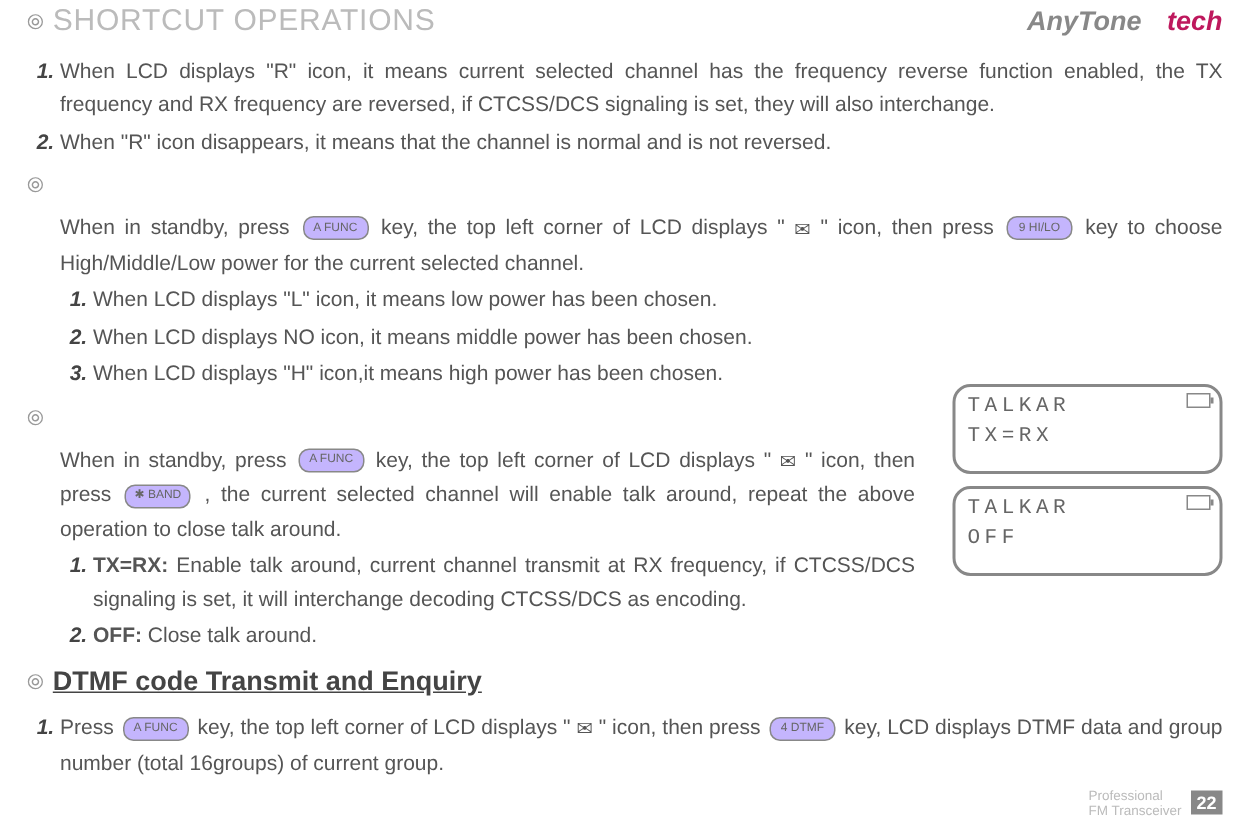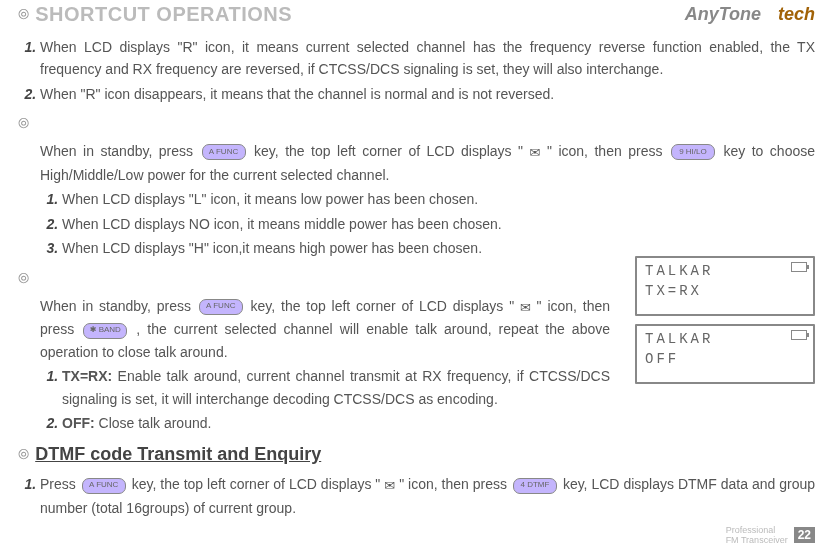--- a/index.html
+++ b/index.html
@@ -1,35 +1,35 @@
 <!DOCTYPE html>
 <html><head>
 <meta charset="utf-8">
 <style>
 body{margin:0;padding:0;font-family:Arial,Helvetica,sans-serif;background:#fff;color:#555;width:833px}
 .page{position:relative;padding:0 18px 28px}
 .header{display:flex;align-items:center;justify-content:space-between;height:28px}
 .title-wrap{display:flex;align-items:center;gap:6px}
 .wave-icon{font-size:14px;color:#999}
-.page-title{font-size:20px;font-weight:bold;color:#bbb;letter-spacing:.5px}
+.page-title{font-size:20px;font-weight:normal;color:#bbb;letter-spacing:.5px}
 .brand{display:flex;align-items:center;gap:17px}
 .brand-name{font-style:italic;font-weight:bold;font-size:18px;color:#888}
-.brand-sub{font-style:italic;font-weight:bold;font-size:18px;color:#a16207}
+.brand-sub{font-style:italic;font-weight:bold;font-size:18px;color:#be185d}
 .section{margin-top:8px;font-size:14px;line-height:1.6;text-align:justify}
 .section-head{display:flex;align-items:center;gap:6px;margin:10px 0 4px}
 .section-head .h2{font-size:18px;font-weight:bold;color:#444;text-decoration:underline}
 .indent{padding-left:22px}
 ol{margin:0 0 0 22px;padding:0}
 ol li{margin:2px 0}
 ol li::marker{font-style:italic;font-weight:bold;color:#444}
 .key{display:inline-flex;align-items:center;justify-content:center;min-width:34px;height:14px;border:1px solid #888;border-radius:7px;font-size:8px;padding:0 4px;vertical-align:middle;background:#c4b5fd;color:#666;margin:0 2px}
 .env{font-size:13px;vertical-align:-1px}
 .bold{font-weight:bold}
 .lcd-col{position:absolute;right:18px;top:256px;display:flex;flex-direction:column;gap:8px}
-.lcd{width:160px;height:48px;border:2px solid #888;border-radius:1px;padding:4px 8px;font-family:'Courier New',monospace;font-size:14px;letter-spacing:3px;color:#666;position:relative;line-height:1.4}
+.lcd{width:160px;height:48px;border:2px solid #888;border-radius:12px;padding:4px 8px;font-family:'Courier New',monospace;font-size:14px;letter-spacing:3px;color:#666;position:relative;line-height:1.4}
 .batt{position:absolute;top:4px;right:6px;width:14px;height:8px;border:1px solid #888}
 .batt::after{content:'';position:absolute;right:-3px;top:2px;width:2px;height:4px;background:#888}
 .narrow{max-width:570px}
 .foot{position:absolute;right:18px;bottom:4px;display:flex;align-items:center;gap:6px;font-size:9px;color:#bbb}
 .pgnum{background:#888;color:#fff;font-size:12px;font-weight:bold;padding:1px 4px}
 </style>
 </head>
 <body>
 
 <div class="page">

